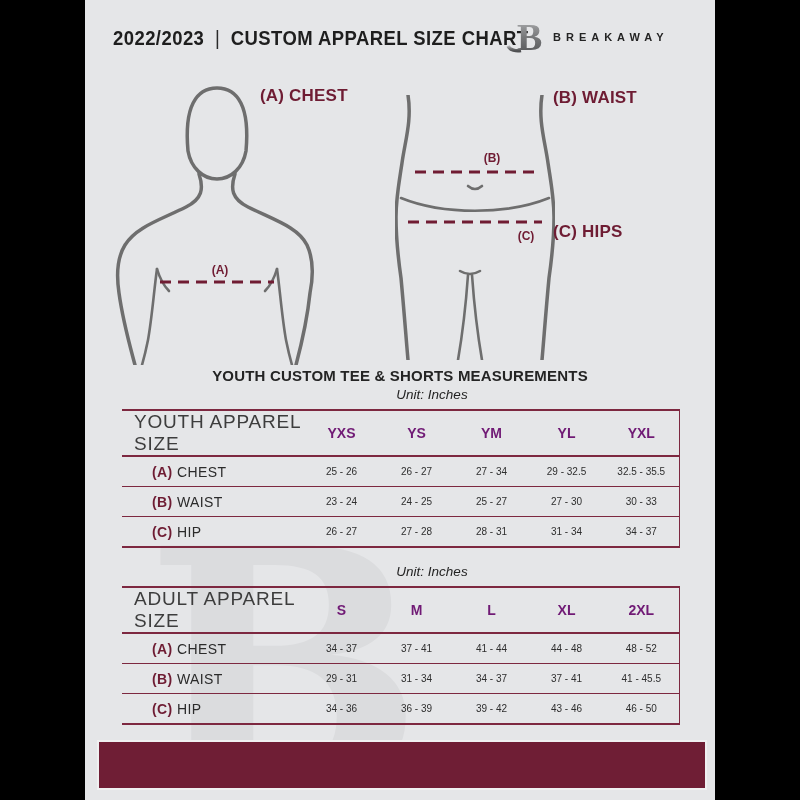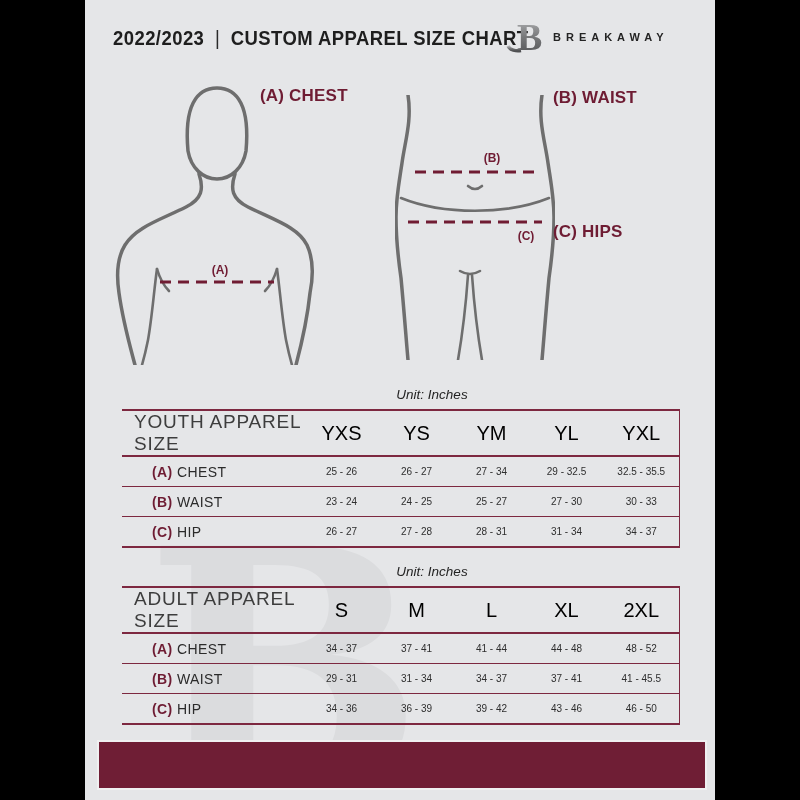--- a/index.html
+++ b/index.html
@@ -51,21 +51,21 @@
   .t-adult-title{top:544px;} .t-adult-unit{top:564px;}
   .size-table{position:absolute;left:37px;width:557px;border-collapse:collapse;table-layout:fixed;
     background:transparent;z-index:1;}
   .tbl-youth{top:409px;} .tbl-adult{top:586px;}
   .size-table th,.size-table td{border:0;padding:0;vertical-align:middle;}
   .size-table thead th{height:32px;border-top:2px solid var(--line);border-bottom:2px solid var(--line);}
   .size-table tbody td{height:29px;border-bottom:1.5px solid var(--line);}
   .size-table tbody tr:last-child td{border-bottom:2px solid var(--line);}
   .size-col{border-left:1.5px solid var(--line);text-align:center;}
   .size-col.last{border-right:1.5px solid var(--line);}
-  th.size-col{font-size:20px;font-weight:normal;color:#000000;}
+  th.size-col{font-size:14px;font-weight:bold;color:#701a75;}
   td.size-col{font-size:10px;color:#2e2e2e;}
   th.lbl-col{text-align:left;padding-left:12px;font-weight:normal;font-size:19px;
     letter-spacing:0.8px;color:#3d3d3d;}
   td.lbl-col{text-align:left;padding-left:30px;font-size:14px;color:#2b2b2b;letter-spacing:0.4px;}
   .row-key{color:var(--maroon);font-weight:bold;}
 
   
   .footer-bar{position:absolute;left:12px;top:740px;width:606px;height:46px;background:#6f1e35;
     border:2px solid #eff0f1;z-index:2;}
 </style>
@@ -125,20 +125,21 @@
   </div>
   <div class="measure-block block-waist">
     <div class="measure-heading">(B) WAIST</div>
   </div>
   <div class="measure-block block-hips">
     <div class="measure-heading">(C) HIPS</div>
   </div>
 
   <div class="watermark">B</div>
 
+  <div class="tbl-title t-youth-title">YOUTH CUSTOM TEE &amp; SHORTS MEASUREMENTS</div>
   <div class="tbl-unit t-youth-unit">Unit: Inches</div>
   <table class="size-table tbl-youth">
       <colgroup>
         <col style="width: 182px;">
         <col style="width: 75px;">
         <col style="width: 75px;">
         <col style="width: 75px;">
         <col style="width: 75px;">
         <col style="width: 75px;">
       </colgroup>

